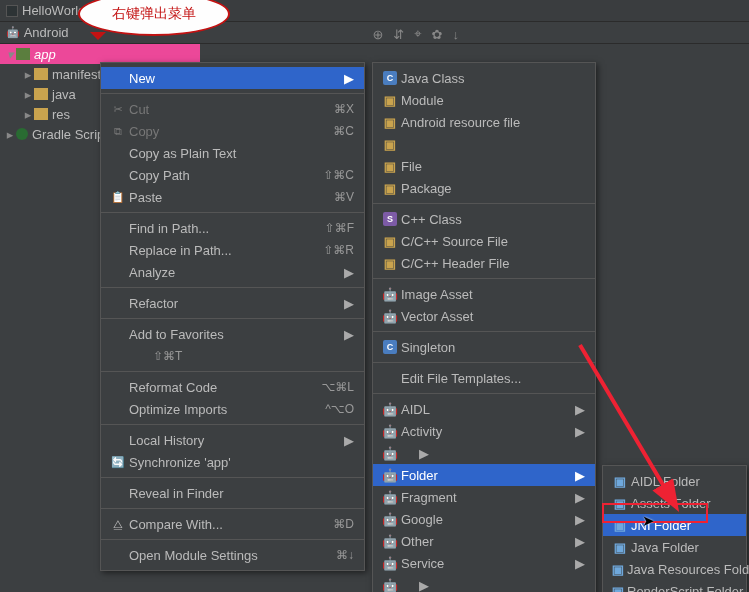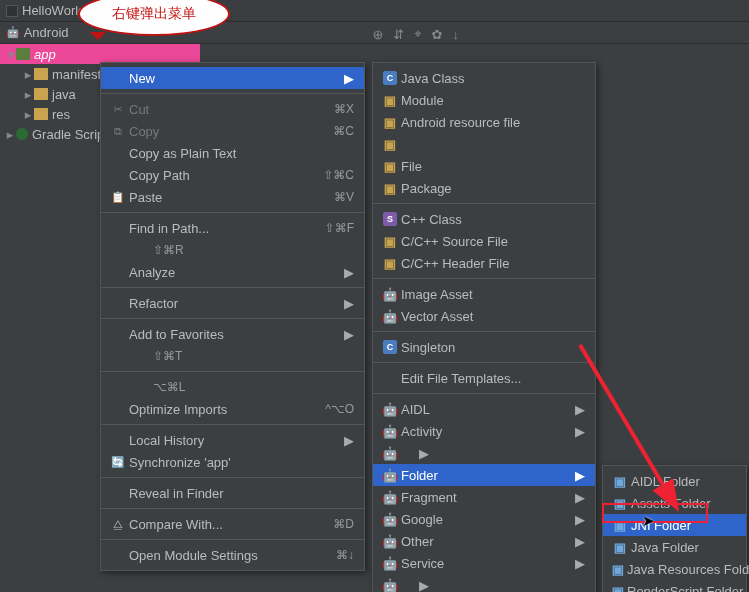--- a/index.html
+++ b/index.html
@@ -193,20 +193,21 @@
       <span class="mi-sc">⌘V</span>
     </div>
     <div class="menu-sep"></div>
     <div class="menu-item">
       <span class="mi-icon"></span>
       <span class="mi-label">Find in Path...</span>
       <span class="mi-sc">⇧⌘F</span>
     </div>
     <div class="menu-item">
       <span class="mi-icon"></span>
+      <span class="mi-label">Replace in Path...</span>
       <span class="mi-sc">⇧⌘R</span>
     </div>
     <div class="menu-item">
       <span class="mi-icon"></span>
       <span class="mi-label">Analyze</span>
       <span class="mi-arrow">▶</span>
     </div>
     <div class="menu-sep"></div>
     <div class="menu-item">
       <span class="mi-icon"></span>
@@ -219,20 +220,21 @@
       <span class="mi-label">Add to Favorites</span>
       <span class="mi-arrow">▶</span>
     </div>
     <div class="menu-item">
       <span class="mi-icon"></span>
       <span class="mi-sc">⇧⌘T</span>
     </div>
     <div class="menu-sep"></div>
     <div class="menu-item">
       <span class="mi-icon"></span>
+      <span class="mi-label">Reformat Code</span>
       <span class="mi-sc">⌥⌘L</span>
     </div>
     <div class="menu-item">
       <span class="mi-icon"></span>
       <span class="mi-label">Optimize Imports</span>
       <span class="mi-sc">^⌥O</span>
     </div>
     <div class="menu-sep"></div>
     <div class="menu-item">
       <span class="mi-icon"></span>

